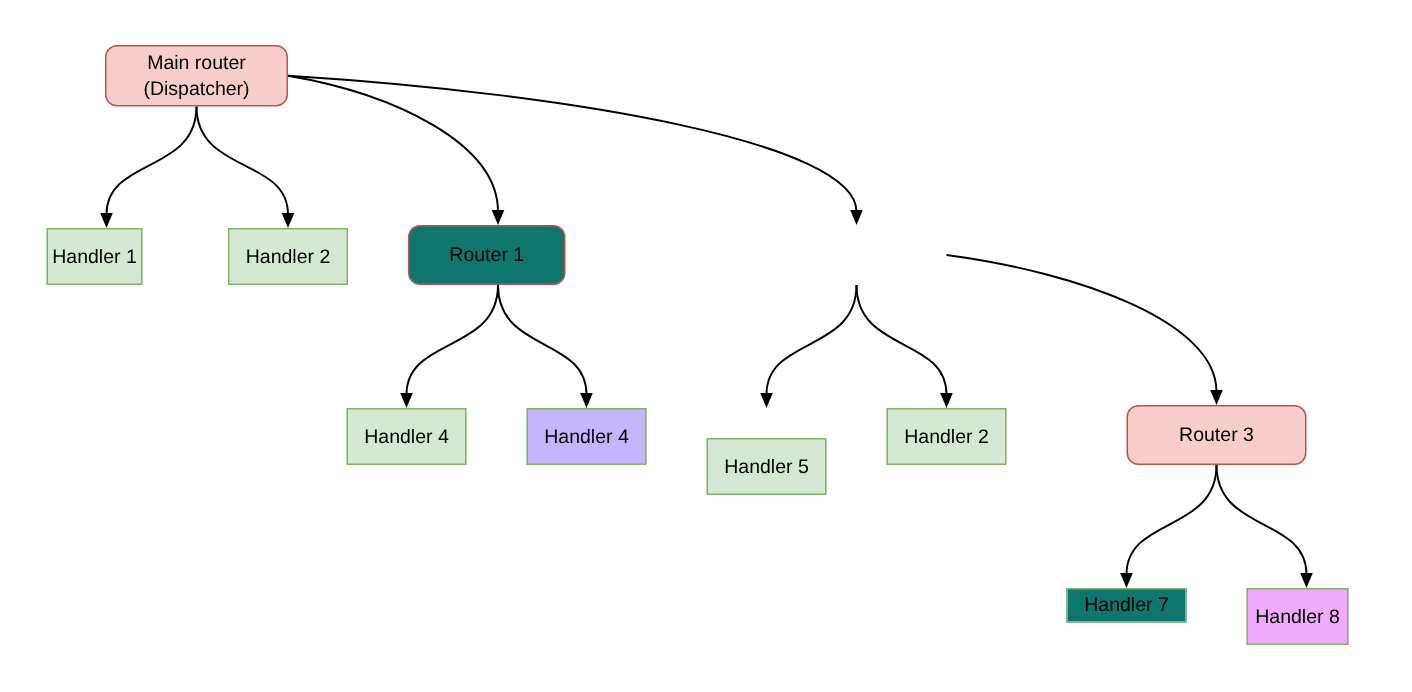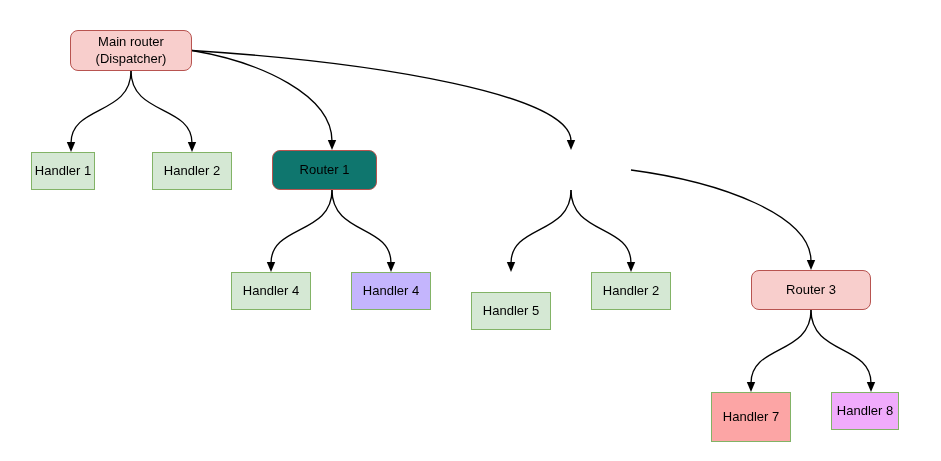--- a/index.html
+++ b/index.html
@@ -95,15 +95,15 @@
 <div class="node router" style="left: 70px; top: 30px; width: 122px; height: 41px; background: rgb(248, 206, 204); border: 1.3px solid rgb(184, 84, 80);"><span>Main router
 (Dispatcher)</span></div>
     <div class="node handler" style="left: 31px; top: 152px; width: 64px; height: 38px; background: rgb(213, 232, 212); border: 1.3px solid rgb(130, 179, 102);"><span>Handler 1</span></div>
     <div class="node handler" style="left: 152px; top: 152px; width: 80px; height: 38px; background: rgb(213, 232, 212); border: 1.3px solid rgb(130, 179, 102);"><span>Handler 2</span></div>
     <div class="node router" style="left: 272px; top: 150px; width: 105px; height: 40px; background: #0f766e; border: 1.3px solid rgb(184, 84, 80);"><span>Router 1</span></div>
     <div class="node handler" style="left: 231px; top: 272px; width: 80px; height: 38px; background: rgb(213, 232, 212); border: 1.3px solid rgb(130, 179, 102);"><span>Handler 4</span></div>
     <div class="node handler" style="left: 351px; top: 272px; width: 80px; height: 38px; background: #c4b5fd; border: 1.3px solid rgb(130, 179, 102);"><span>Handler 4</span></div>
     <div class="node handler" style="left: 471px; top: 272px; width: 80px; height: 38px; background: rgb(213, 232, 212); border: 1.3px solid rgb(130, 179, 102); margin-top: 20px;"><span>Handler 5</span></div>
     <div class="node handler" style="left: 591px; top: 272px; width: 80px; height: 38px; background: rgb(213, 232, 212); border: 1.3px solid rgb(130, 179, 102);"><span>Handler 2</span></div>
     <div class="node router" style="left: 751px; top: 270px; width: 120px; height: 40px; background: rgb(248, 206, 204); border: 1.3px solid rgb(184, 84, 80);"><span>Router 3</span></div>
-    <div class="node handler" style="left: 711px; top: 392px; width: 80px; height: 50px; background: #fca5a5; border: 1.3px solid rgb(130, 179, 102);"><span>Handler 7</span></div>
+    <div class="node handler" style="left: 711px; top: 392px; width: 80px; height: 23px; background: #0f766e; border: 1.3px solid rgb(130, 179, 102);"><span>Handler 7</span></div>
     <div class="node handler" style="left: 831px; top: 392px; width: 68px; height: 38px; background: #f0abfc; border: 1.3px solid rgb(130, 179, 102);"><span>Handler 8</span></div>
   </div>
 
 </body></html>

